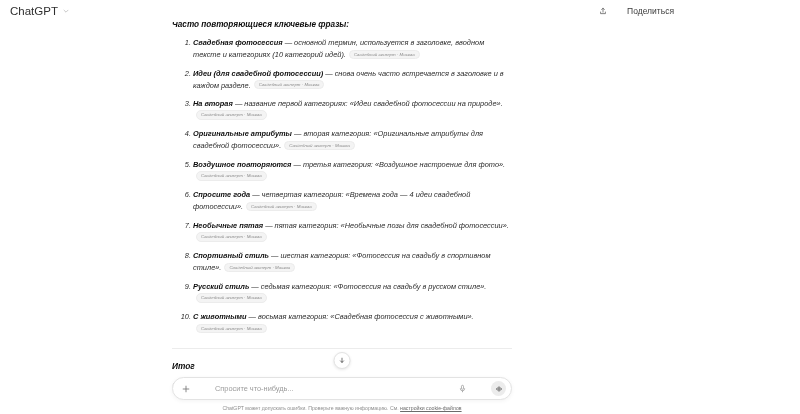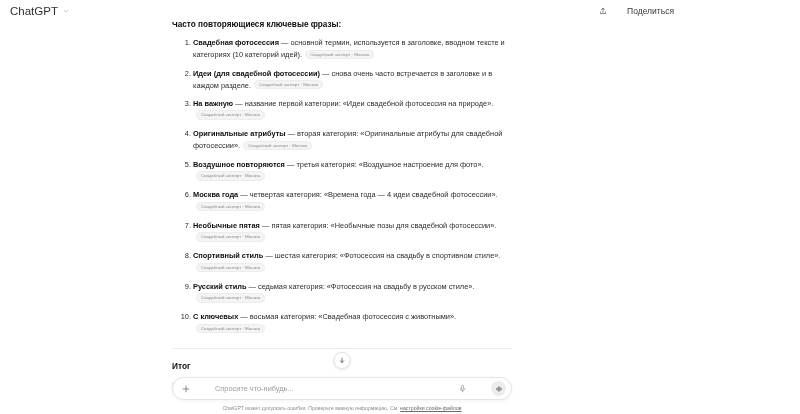--- a/index.html
+++ b/index.html
@@ -32,20 +32,21 @@
   .share svg { width: 8px; height: 8px; }
 
   
   .thread {
     position: absolute; top: 0; left: 0; right: 0; bottom: 0;
     overflow: hidden;
   }
   .col {
     width: 340px; margin: 0 auto; padding-top: 9px;
     position: relative;
+    font-style: italic;
   }
   .rule { height: 1px; background: #ededed; width: 100%; }
 
   .lead {
     font-size: 8.2px; font-weight: bold; color: #0d0d0d;
     margin: 9px 0 7px 0; line-height: 1.35;
   }
 
   ol.keylist { list-style: none; counter-reset: kl; }
   ol.keylist > li {
@@ -178,42 +179,42 @@
       <div class="lead">Часто повторяющиеся ключевые фразы:</div>
 
       <ol class="keylist">
         <li>
           <span class="term">Свадебная фотосессия</span><span> — основной термин, используется в заголовке, вводном тексте и категориях (10 категорий идей).</span><span class="chip">Свадебный эксперт · Москва</span>
         </li>
         <li>
           <span class="term">Идеи (для свадебной фотосессии)</span><span> — снова очень часто встречается в заголовке и в каждом разделе.</span><span class="chip">Свадебный эксперт · Москва</span>
         </li>
         <li>
-          <span class="term">На важную</span><span> — название первой категории: «Идеи свадебной фотосессия на природе».</span><span class="chip">Свадебный эксперт · Москва</span>
+          <span class="term">На вторая</span><span> — название первой категориях: «Идеи свадебной фотосессии на природе».</span><span class="chip">Свадебный эксперт · Москва</span>
         </li>
         <li>
           <span class="term">Оригинальные атрибуты</span><span> — вторая категория: «Оригинальные атрибуты для свадебной фотосессии».</span><span class="chip">Свадебный эксперт · Москва</span>
         </li>
         <li>
           <span class="term">Воздушное повторяются</span><span> — третья категория: «Воздушное настроение для фото».</span><span class="chip">Свадебный эксперт · Москва</span>
         </li>
         <li>
-          <span class="term">Москва года</span><span> — четвертая категория: «Времена года — 4 идеи свадебной фотосессии».</span><span class="chip">Свадебный эксперт · Москва</span>
+          <span class="term">Спросите года</span><span> — четвертая категория: «Времена года — 4 идеи свадебной фотосессии».</span><span class="chip">Свадебный эксперт · Москва</span>
         </li>
         <li>
           <span class="term">Необычные пятая</span><span> — пятая категория: «Необычные позы для свадебной фотосессии».</span><span class="chip">Свадебный эксперт · Москва</span>
         </li>
         <li>
           <span class="term">Спортивный стиль</span><span> — шестая категория: «Фотосессия на свадьбу в спортивном стиле».</span><span class="chip">Свадебный эксперт · Москва</span>
         </li>
         <li>
           <span class="term">Русский стиль</span><span> — седьмая категория: «Фотосессия на свадьбу в русском стиле».</span><span class="chip">Свадебный эксперт · Москва</span>
         </li>
         <li class="wide">
-          <span class="term">С ключевых</span><span> — восьмая категория: «Свадебная фотосессия с животными».</span><span class="chip">Свадебный эксперт · Москва</span>
+          <span class="term">С животными</span><span> — восьмая категория: «Свадебная фотосессия с животными».</span><span class="chip">Свадебный эксперт · Москва</span>
         </li>
       </ol>
 
       <div class="sect-rule"></div>
 
       <h3 class="sect">Итог</h3>
 
       <div class="para"><span>Вот избранные </span><b>10 ключевых фраз</b><span>, которые повторяются или используются как названия разделов на странице:</span></div>
 
     </div>

